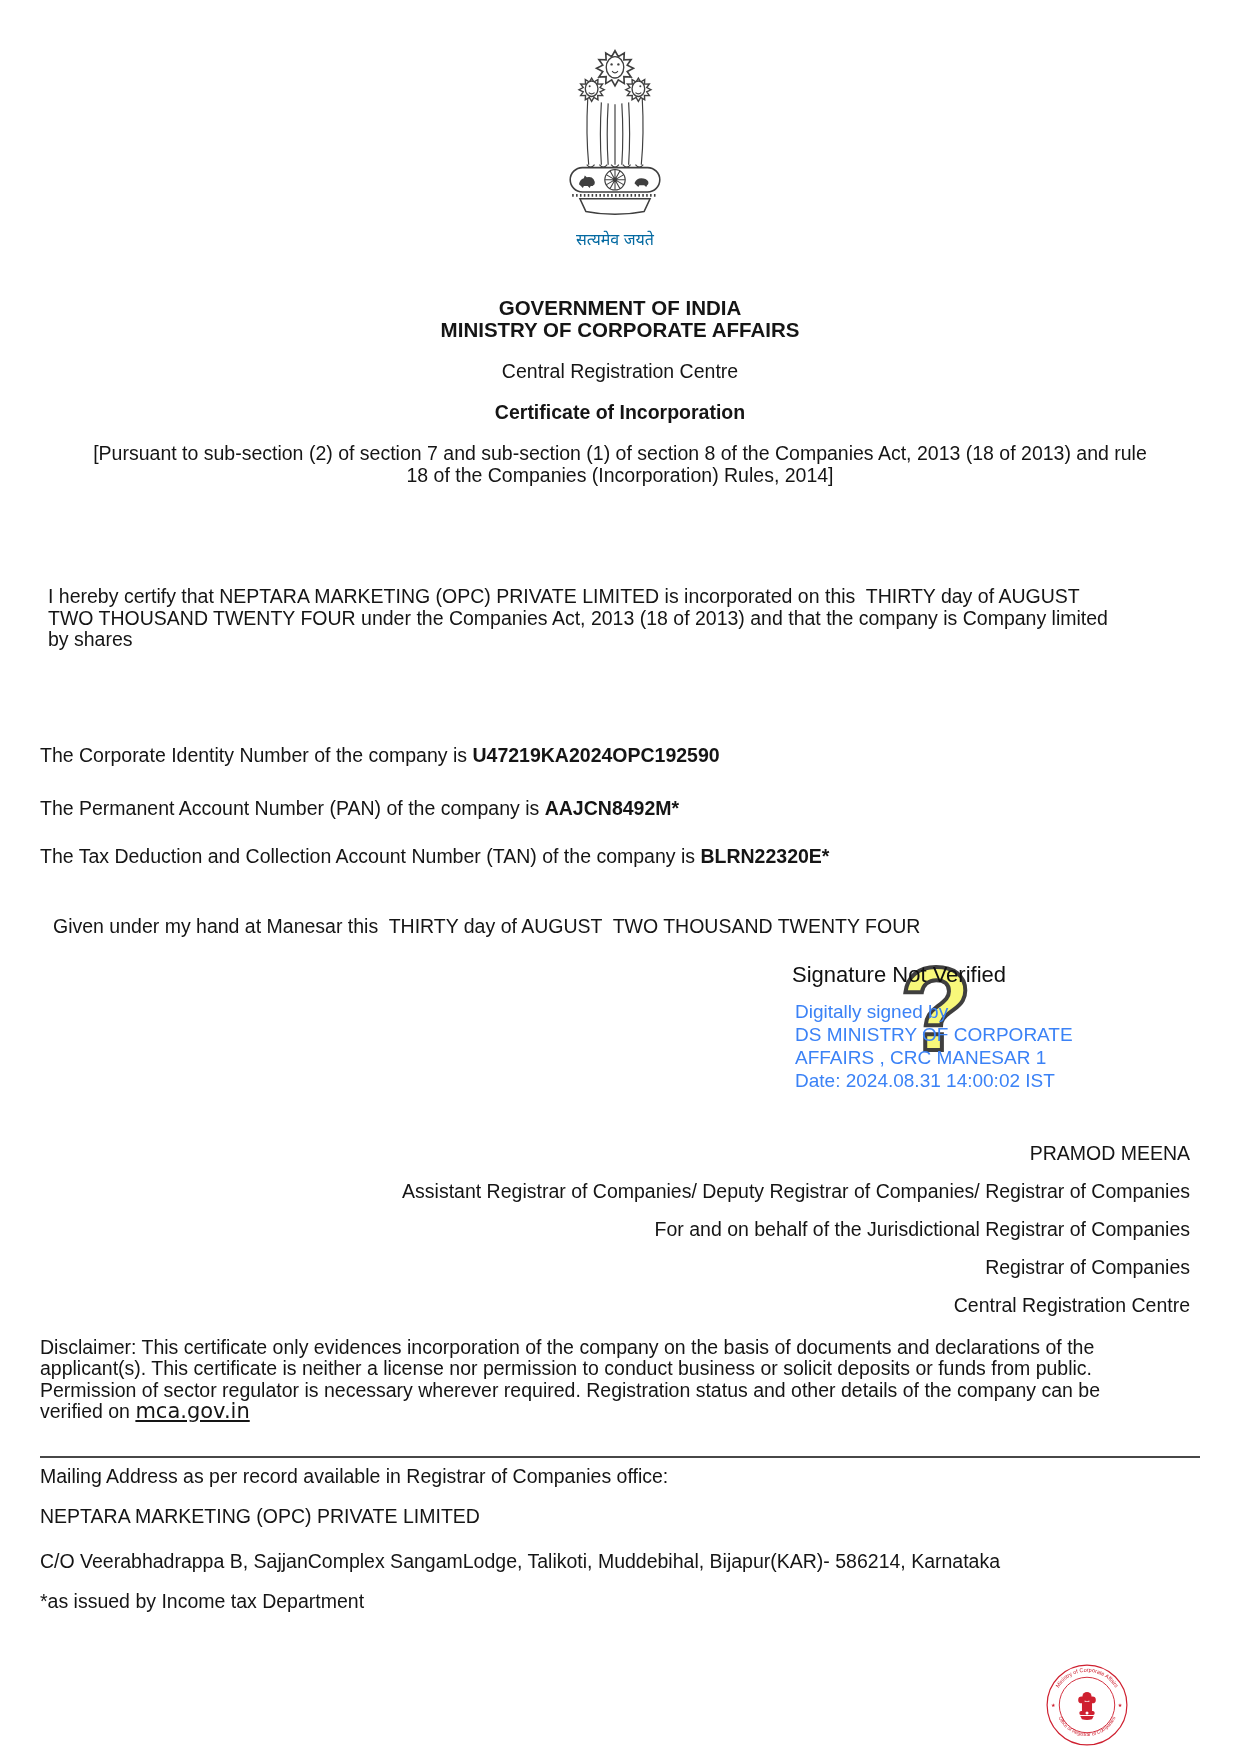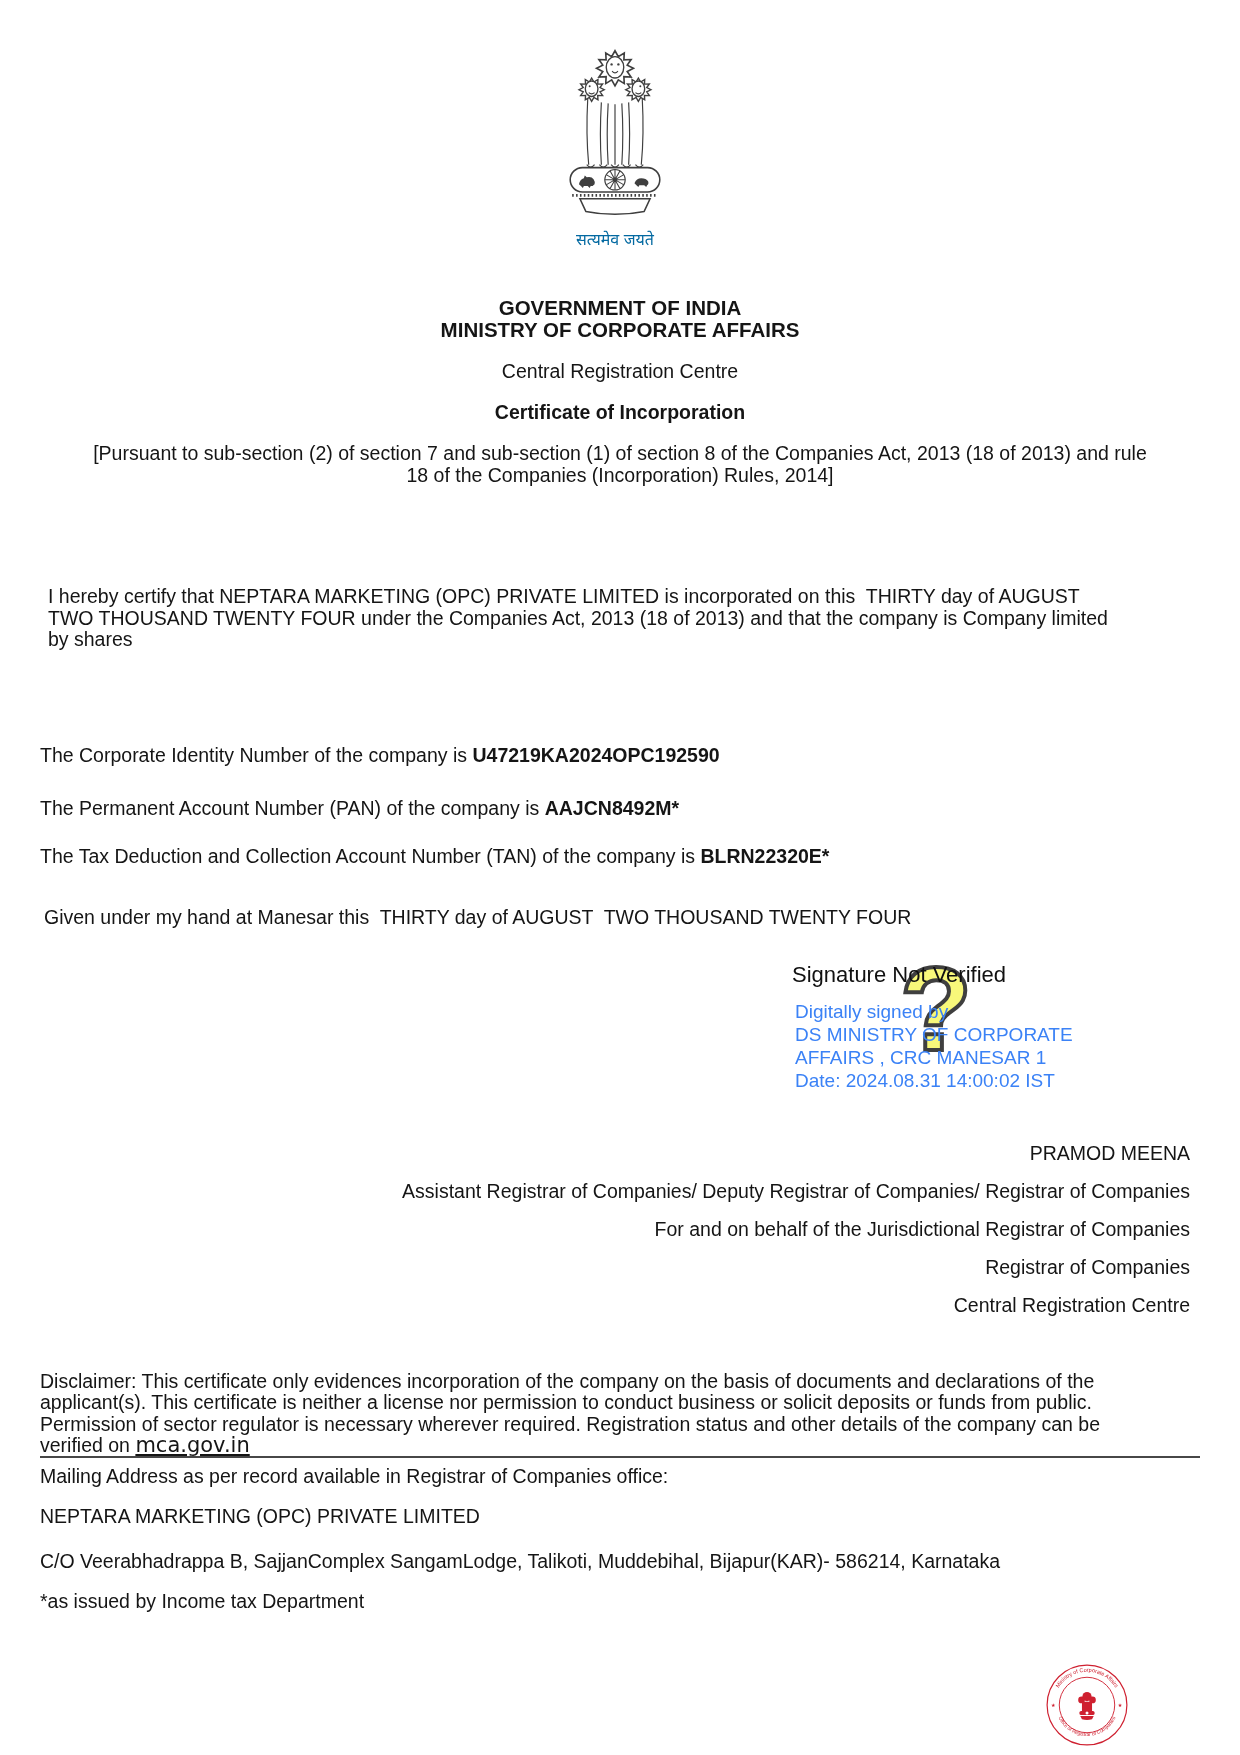--- a/index.html
+++ b/index.html
@@ -23,36 +23,36 @@
   .gov-heading{top:297px;font-weight:bold;font-size:20.5px;line-height:21.5px;}
   .crc-line{top:360px;font-size:19.5px;}
   .cert-title{top:401px;font-size:19.5px;font-weight:bold;}
   .pursuant{top:443px;font-size:19.5px;line-height:21.5px;}
 
   .certify{left:40px;top:578px;width:1155px;margin:8px;}
   .kv{left:40px;margin:0;width:1155px;}
   .cin{top:745px;}
   .pan{top:798px;}
   .tan{top:846px;}
-  .given{left:40px;top:903px;width:1155px;margin:4px;}
+  .given{left:40px;top:903px;width:1155px;margin:13px;}
   .kv b{font-weight:bold;}
 
   .sig-status{left:792px;top:962px;font-size:22px;color:#111;z-index:2;}
   .sig-qmark{
     left:900px;top:950px;z-index:1;
     font-size:118px;line-height:1;font-weight:bold;
     color:#f8f87a;
     -webkit-text-stroke:4px #3f3f3f;
     text-shadow:0 0 1px #3f3f3f;
   }
   .sig-details{left:795px;top:1000px;font-size:19px;line-height:23px;z-index:2;color:#3b82f6;}
 
   .officer{right:50px;top:1134px;width:1000px;text-align:right;font-size:19.5px;line-height:38px;}
 
-  .disclaimer{left:40px;top:1371px;width:1155px;margin:0;font-size:19.5px;line-height:21.3px;}
+  .disclaimer{left:40px;top:1337px;width:1155px;margin:0;font-size:19.5px;line-height:21.3px;}
   .mca{font-family:"DejaVu Sans", sans-serif;font-size:21px;text-decoration:underline;}
   .rule{left:40px;top:1456px;width:1160px;height:2px;background:#474747;}
   .mailing{left:40px;top:1466px;width:1155px;margin:0;}
   .foot-company{left:40px;top:1506px;width:1155px;margin:0;}
   .foot-address{left:40px;top:1551px;width:1155px;margin:0;}
   .foot-note{left:40px;top:1591px;width:1155px;margin:0;}
 
   .seal-svg{left:1045px;top:1663px;width:84px;height:84px;}
 </style>
 </head>

